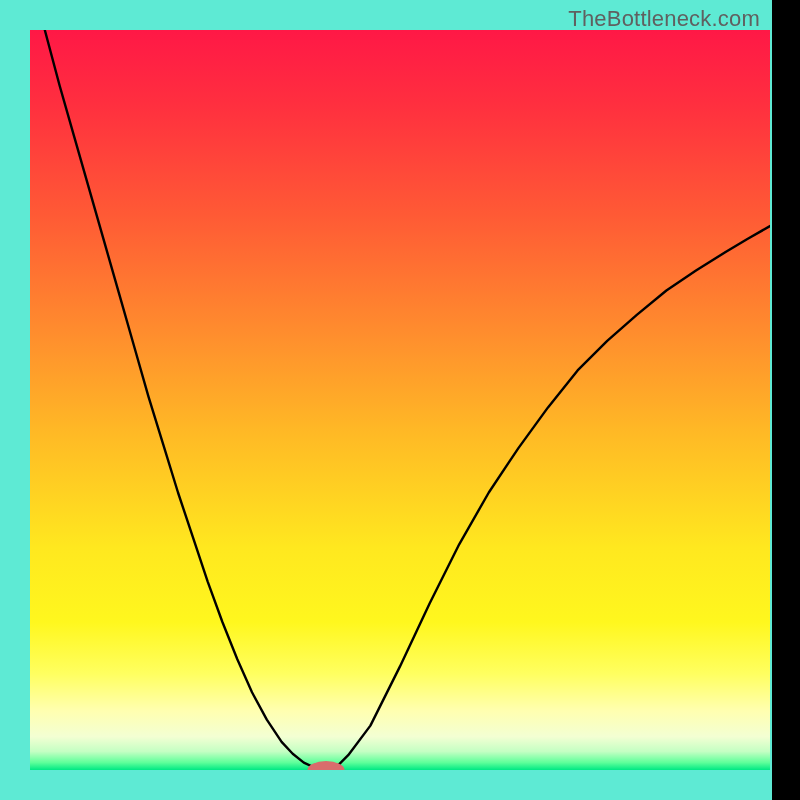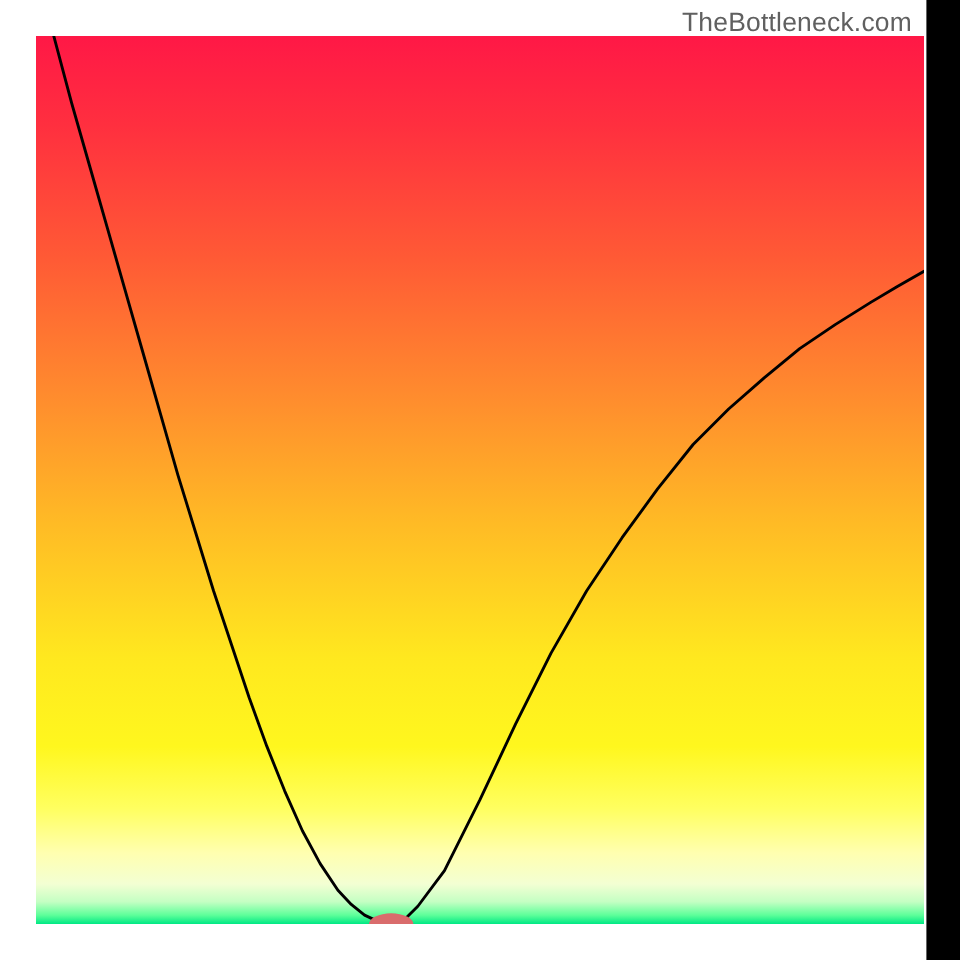--- a/index.html
+++ b/index.html
@@ -8,21 +8,21 @@
     width: 800px;
     height: 800px;
     background: #000;
     font-family: Arial, Helvetica, sans-serif;
     overflow: hidden;
   }
   .frame {
     position: relative;
     width: 772px;
     height: 800px;
-    background: #ffffff;
+    background: #5eead4;
   }
   .plot {
     position: absolute;
     left: 30px;
     top: 30px;
     width: 740px;
     height: 740px;
   }
   .watermark {
     position: absolute;

